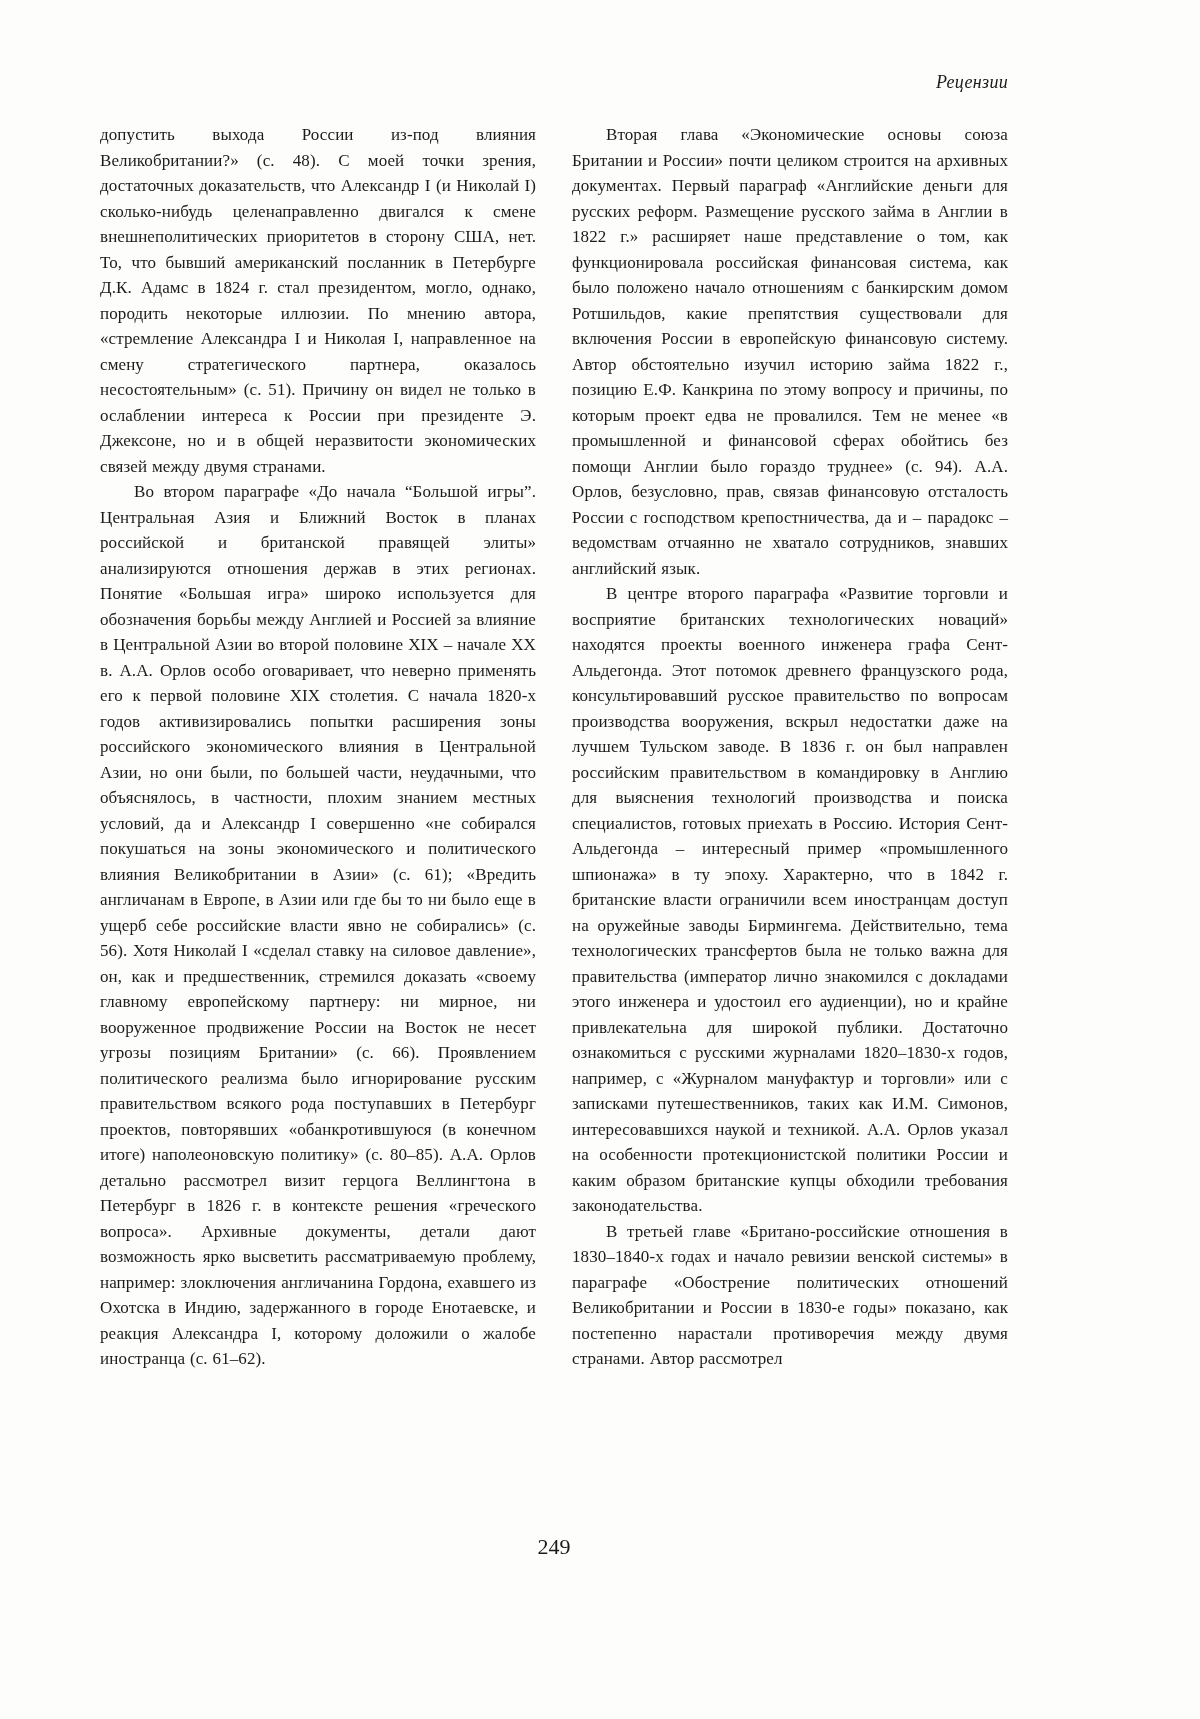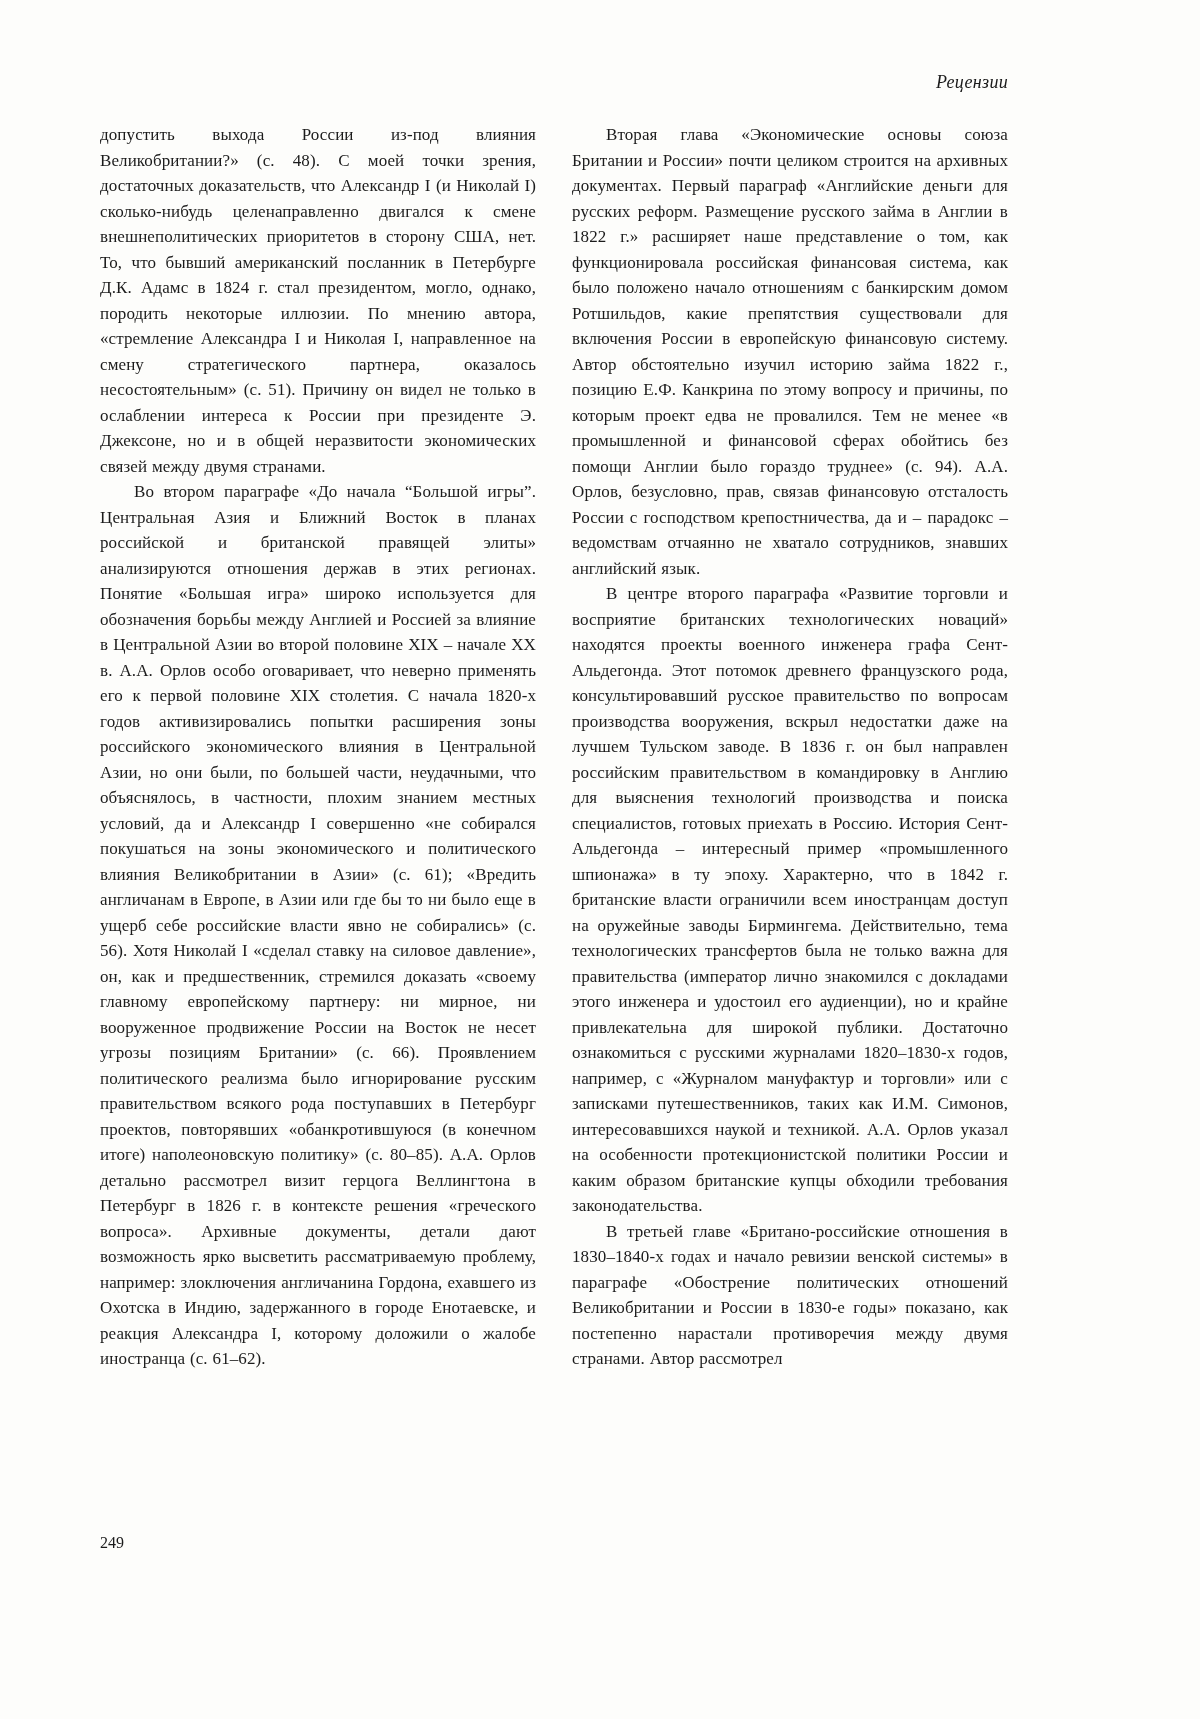--- a/index.html
+++ b/index.html
@@ -46,22 +46,22 @@
     hyphens: auto;
   }
   .para.indent {
     text-indent: 34px;
   }
   .page-number {
     position: absolute;
     top: 1534px;
     left: 100px;
     width: 908px;
-    text-align: left;
-    font-size: 16px;
+    text-align: center;
+    font-size: 22px;
   }
 </style>
 </head>
 <body>
 
 <div class="page">
 
   <div class="running-head">Рецензии</div>
 
   <div class="text-block">

